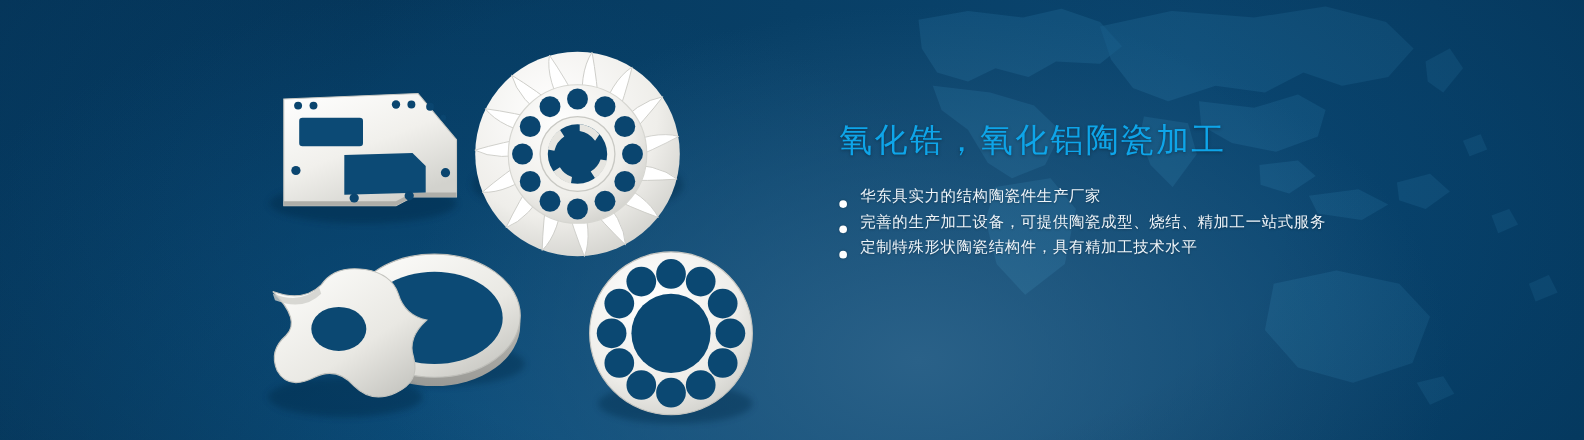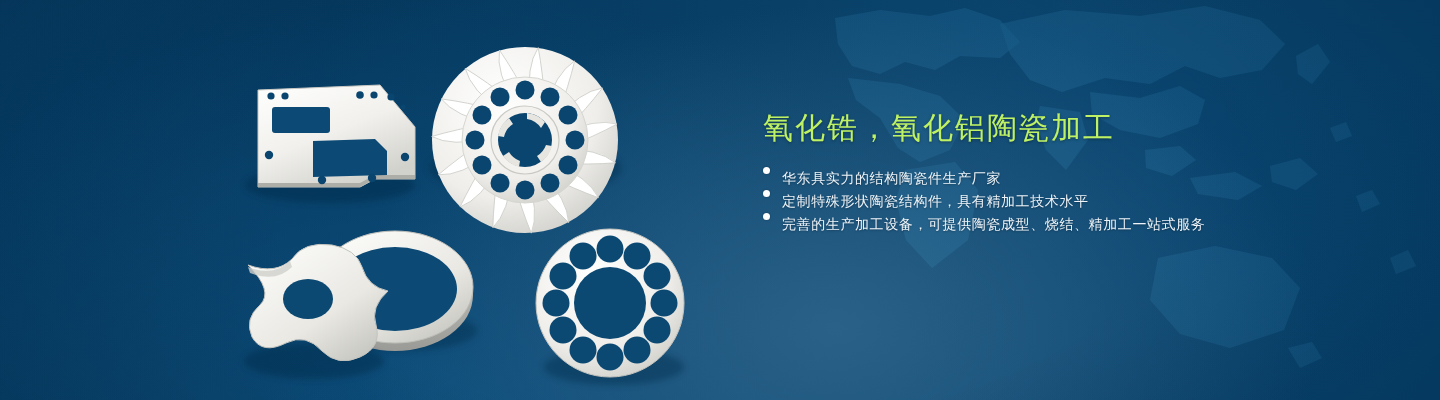--- a/index.html
+++ b/index.html
@@ -47,35 +47,35 @@
   }
   .parts svg { width:100%; height:100%; display:block; overflow:visible; }
 
   
   .copy {
     position:absolute;
     left:763px; top:108px;
     width:620px;
   }
   .headline {
-    color:#bef264;
+    color:#0ea5e9;
     font-size:30px;
     line-height:40px;
     letter-spacing:2px;
     font-weight:400;
     text-shadow:0 1px 3px rgba(0,0,0,0.35);
     white-space:nowrap;
   }
   .bullets {
     margin-top:19px;
     list-style:none;
   }
   .bullet {
     display:flex;
-    align-items:flex-start;
+    align-items:flex-end;
     height:22px;
     margin-bottom:1px;
   }
   .dot {
     width:7px; height:7px;
     border-radius:50%;
     background:#ffffff;
     flex:0 0 auto;
     margin-right:12px;
     box-shadow:0 0 2px rgba(0,0,0,0.3);
@@ -293,22 +293,22 @@
   <div class="copy">
     <div class="headline">氧化锆，氧化铝陶瓷加工</div>
 
     <ul class="bullets">
       <li class="bullet">
         <span class="dot"></span>
         <span class="btxt">华东具实力的结构陶瓷件生产厂家</span>
       </li>
       <li class="bullet">
         <span class="dot"></span>
-        <span class="btxt">定制特殊形状陶瓷结构件，具有精加工技术水平</span>
+        <span class="btxt">完善的生产加工设备，可提供陶瓷成型、烧结、精加工一站式服务</span>
       </li>
       <li class="bullet">
         <span class="dot"></span>
-        <span class="btxt">完善的生产加工设备，可提供陶瓷成型、烧结、精加工一站式服务</span>
+        <span class="btxt">定制特殊形状陶瓷结构件，具有精加工技术水平</span>
       </li>
     </ul>
   </div>
 
 </div>
 
 </body></html>

